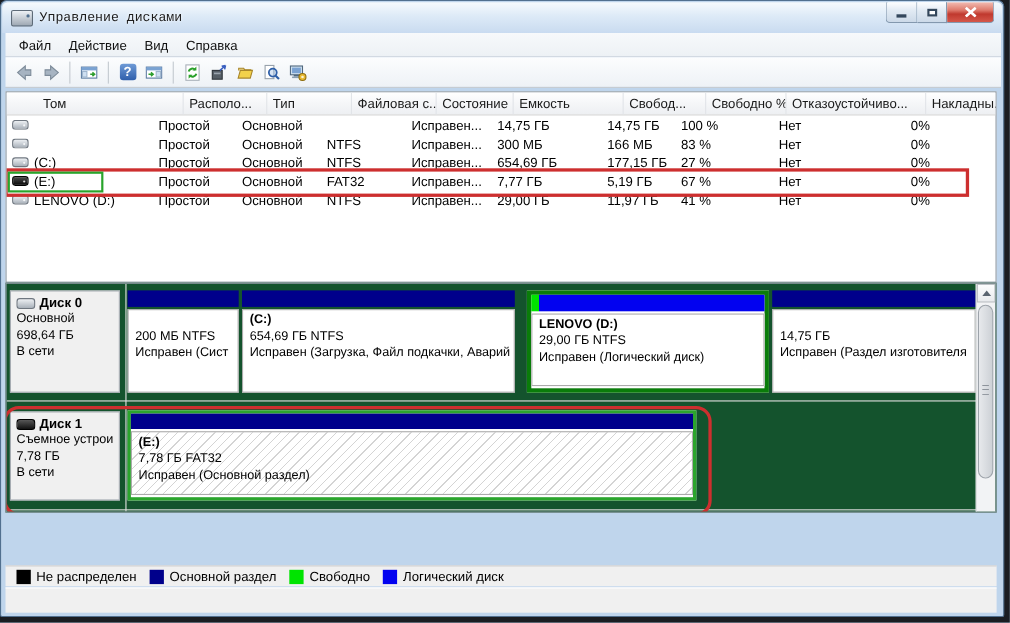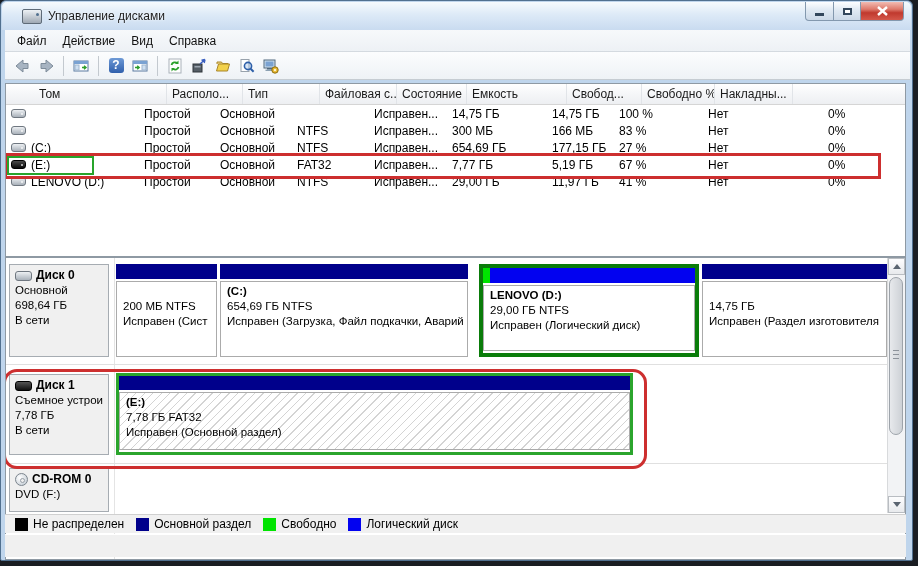--- a/index.html
+++ b/index.html
@@ -10,21 +10,21 @@
     -webkit-font-smoothing:antialiased;
   }
   
   .window{
     position:absolute;left:0;top:0;width:913px;height:561px;box-sizing:border-box;
     background:#BFD5EC;border:1px solid #51708F;border-radius:6px 6px 2px 2px;
   }
   .titlebar{
     position:absolute;left:1px;top:1px;right:1px;height:28px;border-radius:5px 5px 0 0;
     background:linear-gradient(#F6FAFD,#DDEAF7 45%,#C9DBF0);
-    display:flex;align-items:center;padding-left:20px;box-sizing:border-box;
+    display:flex;align-items:center;padding-left:8px;box-sizing:border-box;font-family:Liberation Mono, monospace;
   }
   .title-text{font-size:12px;color:#1c1c1c;margin-left:6px;text-shadow:0 0 3px #fff;}
   .app-icon{width:18px;height:13px;border-radius:2px;
     background:linear-gradient(#EDF1F5,#9FA9B4);border:1px solid #5E6B78;position:relative;}
   .app-icon::after{content:"";position:absolute;right:2px;top:3px;width:3px;height:3px;border-radius:50%;background:#51708F;}
   .winbtns{position:absolute;top:1px;right:8px;display:flex;}
   .winbtn{height:19px;box-sizing:border-box;border:1px solid #8398AE;border-top:none;
     background:linear-gradient(#FDFEFF,#E2EBF4 40%,#CCD9E8);
     display:flex;align-items:center;justify-content:center;}
   .winbtn.min{width:29px;border-radius:0 0 0 4px;}
@@ -71,22 +71,22 @@
     background:linear-gradient(#EDF0F3,#A9B1BA);border:1px solid #6F7780;box-sizing:border-box;position:relative;}
   .drive-ico.drive-black{background:linear-gradient(#4A4A4A,#0A0A0A);border-color:#000;}
   .drive-ico::after{content:"";position:absolute;right:2px;top:3px;width:2px;height:2px;border-radius:50%;background:rgba(255,255,255,.8);}
   
   .annot-red-row{position:absolute;left:-2px;top:69px;width:871px;height:20px;
     border:3px solid #CD2F2F;pointer-events:none;z-index:5;}
   .annot-green-cell{position:absolute;left:1px;top:72px;width:83px;height:15px;
     border:2px solid #28A42B;pointer-events:none;z-index:6;}
   
   .graph-pane{
-    position:absolute;left:4px;top:256px;width:901px;height:303px;box-sizing:border-box;
-    background:#ffffff;border:1px solid #8E99A3;overflow:hidden;
+    position:absolute;left:4px;top:256px;width:901px;height:209px;box-sizing:border-box;
+    background:#14532d;border:1px solid #8E99A3;overflow:hidden;
   }
   .vdivider{position:absolute;left:108px;top:0;bottom:0;width:1px;background:#E4E4E4;}
   .hsep{position:absolute;left:0;right:17px;height:1px;background:#E0E0E0;}
   .infobox{position:absolute;left:3px;width:100px;box-sizing:border-box;
     background:#F0F0F0;border:1px solid #A6ACB2;padding:3px 5px;font-size:11.5px;line-height:15px;color:#000;
     white-space:nowrap;overflow:hidden;}
   .infotitle{font-weight:bold;font-size:12px;display:flex;align-items:center;gap:4px;}
   .big-drive{width:17px;height:10px;flex-shrink:0;border-radius:3px;
     background:linear-gradient(#EDF0F3,#A9B1BA);border:1px solid #6F7780;box-sizing:border-box;}
   .big-drive.dark{background:linear-gradient(#555,#111);border-color:#000;}
@@ -244,20 +244,21 @@
   <div class="volume-pane">
     <div class="vheader">
         <div class="hc c0">Том</div>
         <div class="hc c1">Располо...</div>
         <div class="hc c2">Тип</div>
         <div class="hc c3">Файловая с...</div>
         <div class="hc c4">Состояние</div>
         <div class="hc c5">Емкость</div>
         <div class="hc c6">Свобод...</div>
         <div class="hc c7">Свободно %</div>
+        <div class="hc c8">Отказоустойчиво...</div>
         <div class="hc c9">Накладны...</div>
         <div class="hc hstub"></div>
       </div>
     <div>
         <div class="vrow">
           <div class="vcell c0">
             <span class="drive-ico drive-gray"></span>
             <span></span>
           </div>
           <div class="vcell c1">Простой</div>

